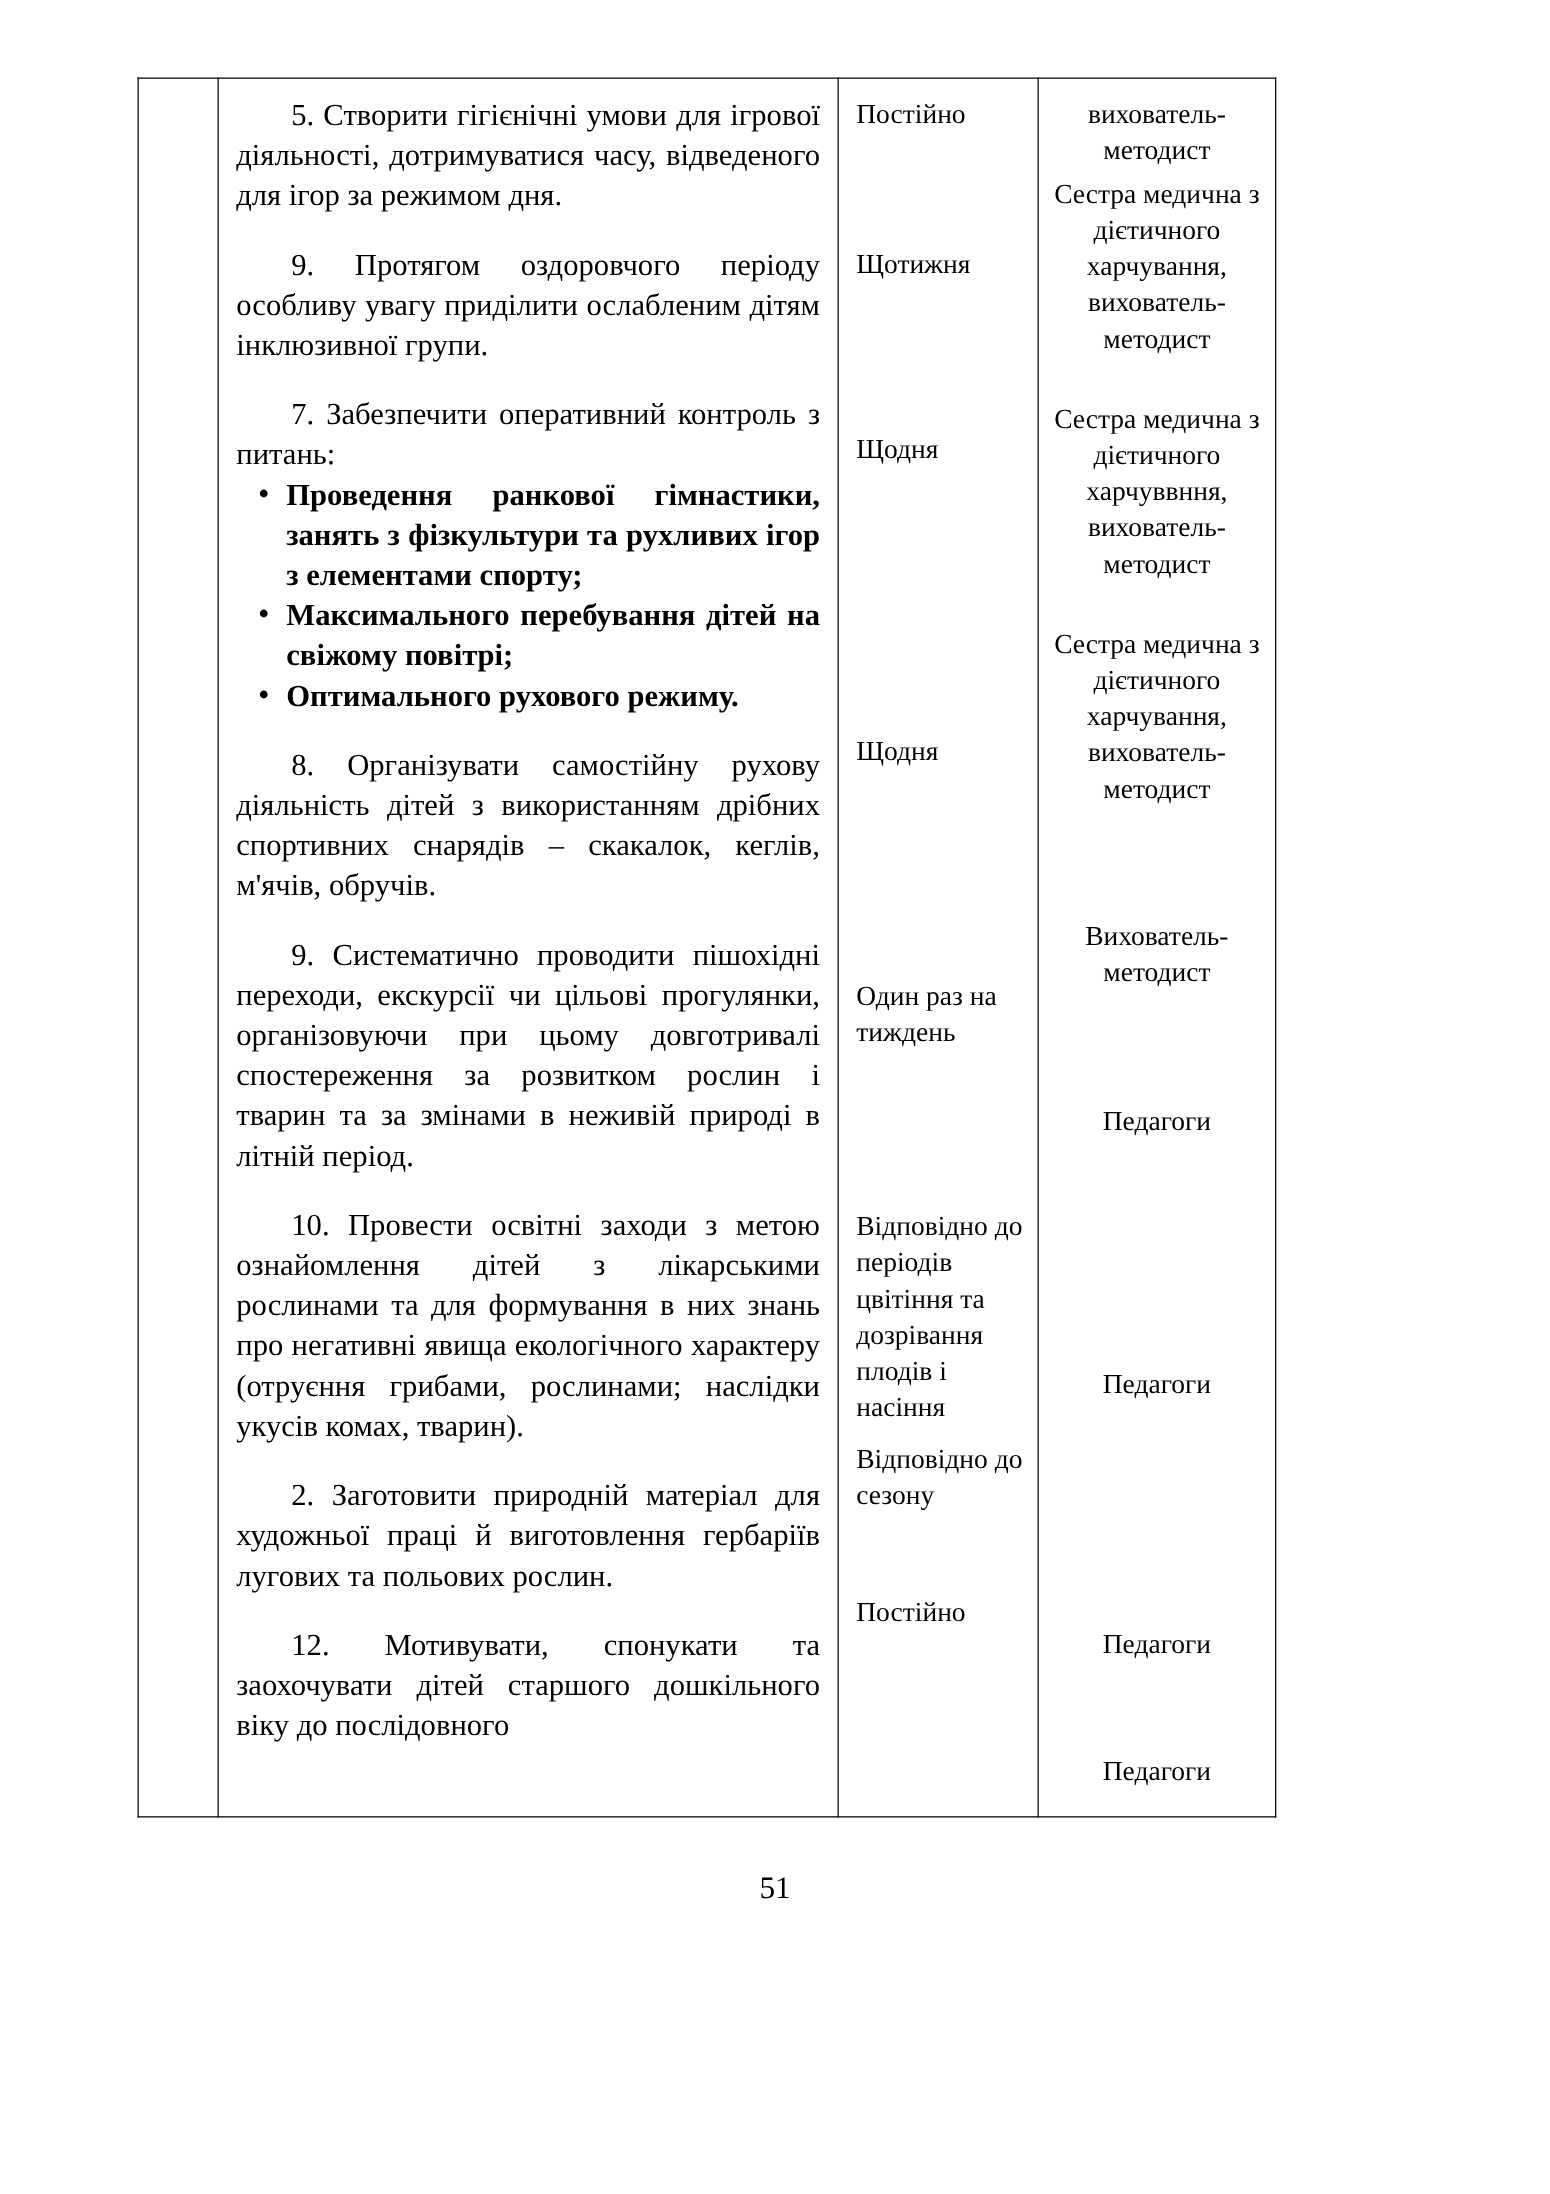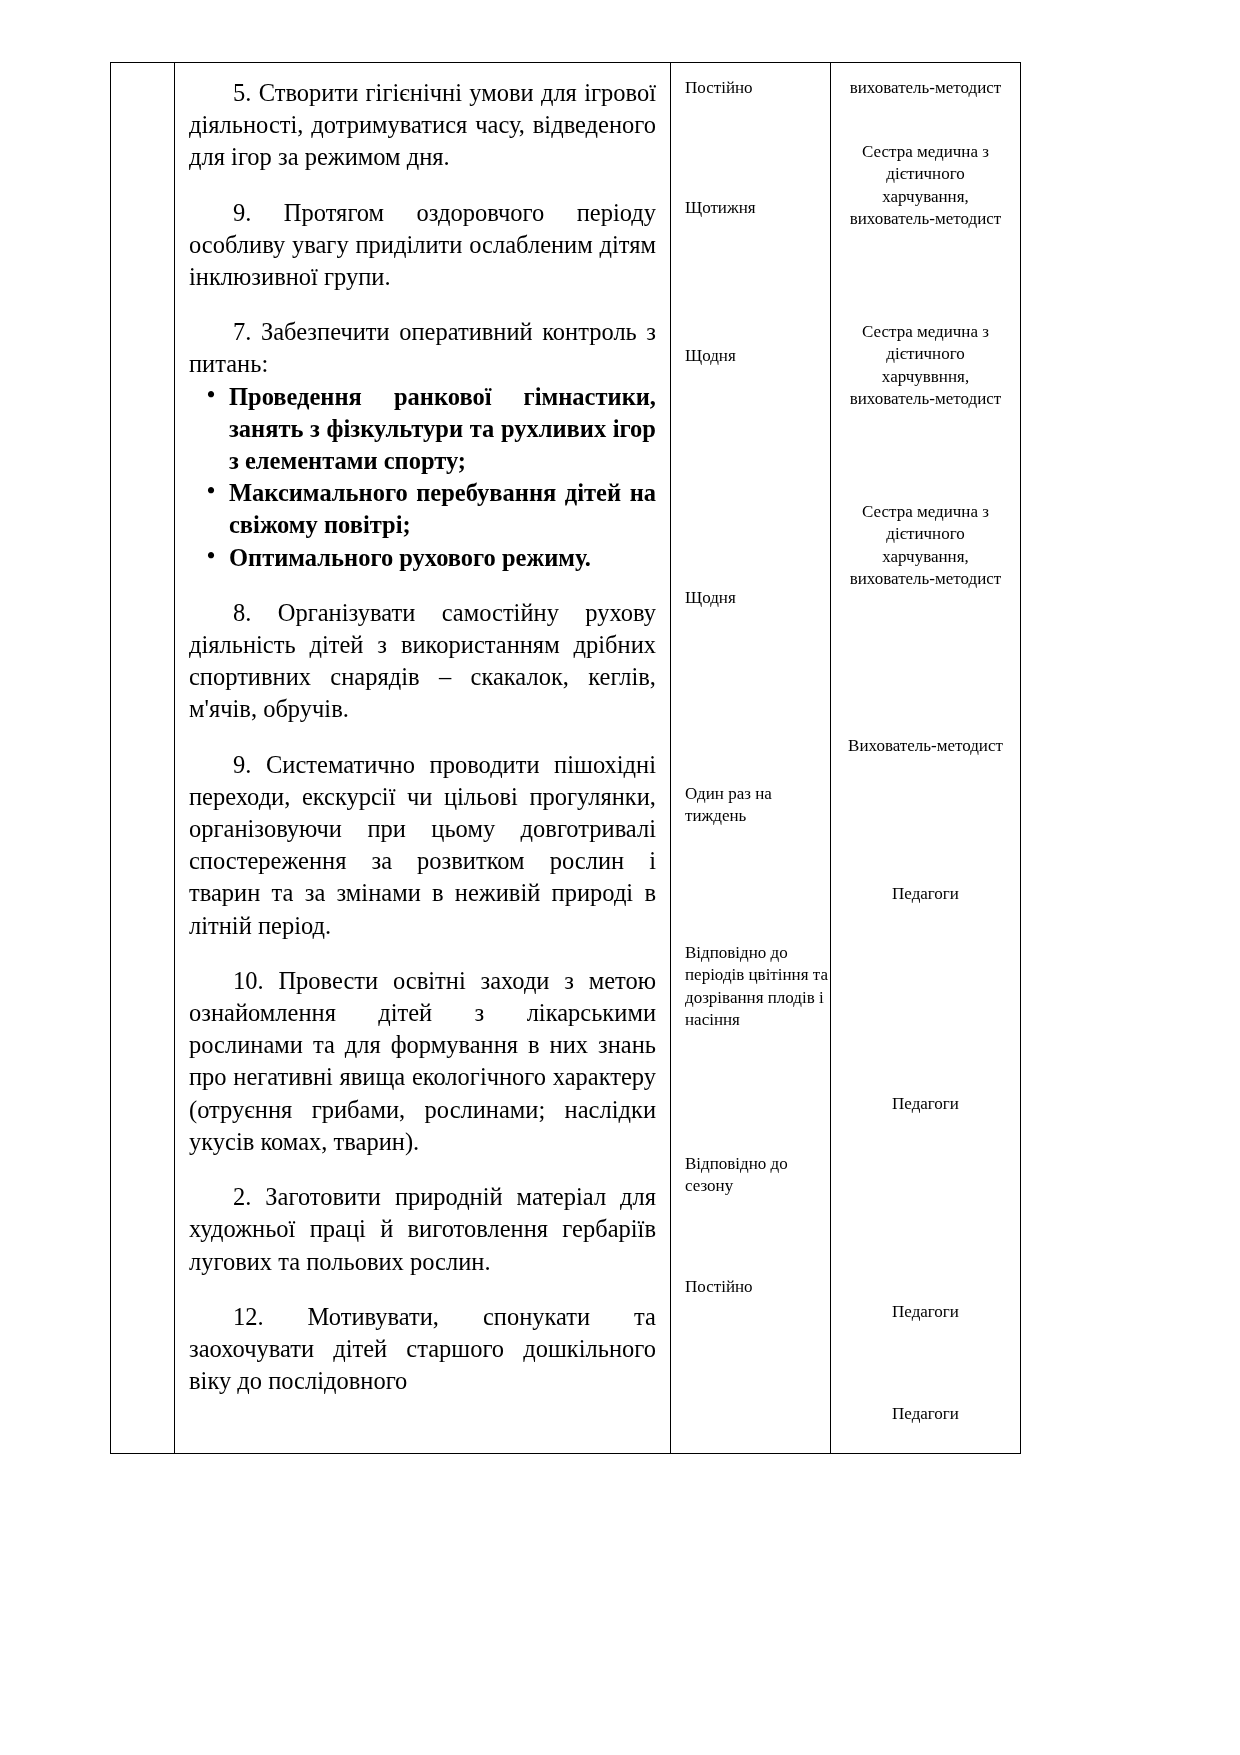--- a/index.html
+++ b/index.html
@@ -80,21 +80,21 @@
   
   .track {
     position: relative;
     width: 100%;
     height: 1390px;
   }
   .frag {
     position: absolute;
     left: 0;
     width: 100%;
-    font-size: 17px;
+    font-size: 22px;
     line-height: 1.315;
   }
   .frag.l { text-align: left; padding-left: 14px; }
   .frag.c { text-align: center; padding: 0 10px; }
 
   .page-number {
     position: absolute;
     left: 0;
     top: 1497px;
     width: 1240px;
@@ -138,21 +138,21 @@
           </div>
         </td>
 
         <td>
           <div class="track">
             <div class="frag l" style="top:14px;">Постійно</div>
             <div class="frag l" style="top:134px;">Щотижня</div>
             <div class="frag l" style="top:282px;">Щодня</div>
             <div class="frag l" style="top:524px;">Щодня</div>
             <div class="frag l" style="top:672px;margin-top:48px;">Один раз на тиждень</div>
-            <div class="frag l" style="top:879px;">Відповідно до періодів цвітіння та дозрівання плодів і насіння</div>
+            <div class="frag l" style="top:904px;">Відповідно до періодів цвітіння та дозрівання плодів і насіння</div>
             <div class="frag l" style="top:1090px;">Відповідно до сезону</div>
             <div class="frag l" style="top:1213px;">Постійно</div>
           </div>
         </td>
 
         <td>
           <div class="track">
             <div class="frag c" style="top:14px;">вихователь-методист</div>
             <div class="frag c" style="top:78px;">Сестра медична з дієтичного харчування, вихователь-методист</div>
             <div class="frag c" style="top:258px;">Сестра медична з дієтичного харчуввння, вихователь-методист</div>
@@ -162,14 +162,15 @@
             <div class="frag c" style="top:1030px;">Педагоги</div>
             <div class="frag c" style="top:1238px;">Педагоги</div>
             <div class="frag c" style="top:1340px;">Педагоги</div>
           </div>
         </td>
 
       </tr>
     </tbody>
   </table>
 
+  <div class="page-number">51</div>
 
 </div>
 
 </body></html>

